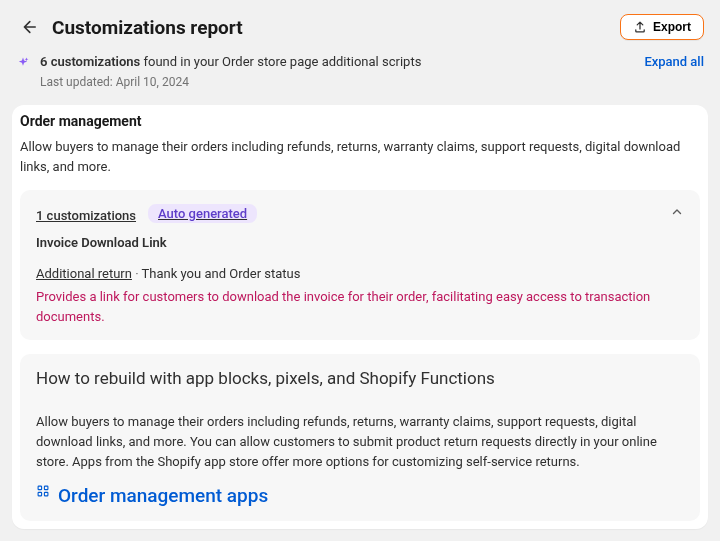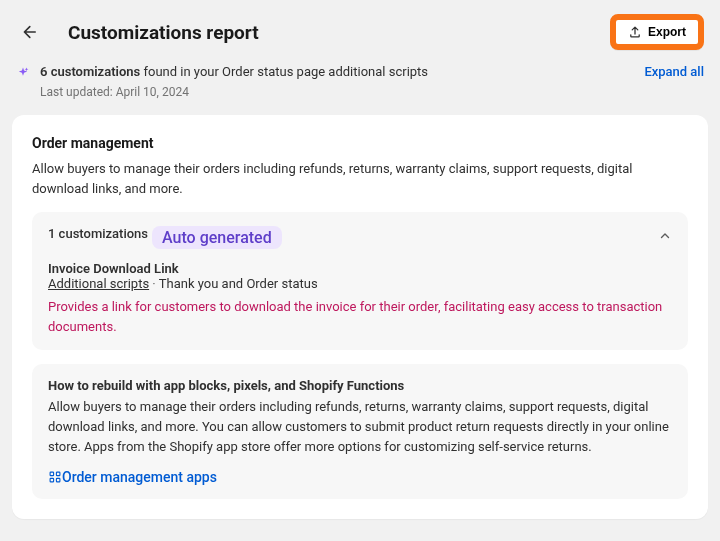--- a/index.html
+++ b/index.html
@@ -14,41 +14,41 @@
     }
     .page-header {
       display: flex;
       align-items: center;
       justify-content: space-between;
       padding: 14px 16px 10px;
     }
     .header-left {
       display: flex;
       align-items: center;
-      gap: 28px;
+      gap: 12px;
     }
     .back-arrow {
       display: flex;
       align-items: center;
       justify-content: center;
       width: 24px;
       height: 24px;
       cursor: pointer;
     }
     .page-title {
       font-size: 19px;
       font-weight: 700;
       color: #1a1a1a;
     }
     .export-btn {
       display: flex;
       align-items: center;
       gap: 6px;
       background: #fff;
-      border: 6px solid #f97316;
+      border: 1px solid #f97316;
       border-radius: 8px;
       padding: 5px 12px;
       font-size: 12px;
       font-weight: 550;
       cursor: pointer;
       box-shadow: 0 1px 0 rgba(0,0,0,0.05);
     }
     .meta-row {
       display: flex;
       align-items: flex-start;
@@ -81,21 +81,21 @@
       color: #005bd3;
       font-size: 13px;
       font-weight: 500;
       cursor: pointer;
       margin-left: 42px;
     }
     .card {
       background: #fff;
       border-radius: 12px;
       margin: 16px 12px 0;
-      padding: 20px;
+      padding: 8px;
       box-shadow: 0 1px 1px rgba(0,0,0,0.04);
     }
     .card-title {
       font-size: 14px;
       font-weight: 700;
       color: #1a1a1a;
       margin-bottom: 8px;
     }
     .card-desc {
       font-size: 13px;
@@ -112,78 +112,78 @@
       margin-top: 14px;
     }
     .subcard-head {
       display: flex;
       align-items: center;
       justify-content: space-between;
       margin-bottom: 12px;
     }
     .subcard-head-left {
       display: flex;
-      align-items: flex-start;
-      gap: 4px;
+      align-items: flex-end;
+      gap: 12px;
+      text-decoration: underline;
     }
     .count-label {
       font-size: 13px;
       font-weight: 500;
     }
     .badge {
       background: #ede5fd;
       color: #5e3ec9;
       padding: 2px 10px;
       border-radius: 8px;
-      font-size: 16px;
+      font-size: 13px;
       font-weight: 500;
     }
     .chevron {
       cursor: pointer;
       color: #5c5c5c;
     }
     .item-title {
       font-size: 13px;
       font-weight: 600;
-      margin-bottom: 0;
+      margin-bottom: 16px;
     }
     .item-sub {
       font-size: 13px;
       color: #303030;
       margin-bottom: 6px;
     }
     .item-sub .underlined {
       text-decoration: underline;
       color: #303030;
     }
     .item-sub .sep {
       color: #6d6d6d;
     }
     .item-desc {
       font-size: 13px;
       line-height: 1.5;
       color: #be185d;
     }
     .howto-title {
-      font-size: 13px;
-      font-weight: 700;
-      margin-bottom: 4px;
+      font-size: 17px;
+      font-weight: 400;
+      margin-bottom: 24px;
     }
     .howto-desc {
       font-size: 13px;
       line-height: 1.55;
       color: #303030;
       margin-bottom: 12px;
     }
     .apps-link {
       display: flex;
-      align-items: center;
-      gap: 0;
+      gap: 8px;
       color: #005bd3;
-      font-size: 14px;
+      font-size: 19px;
       font-weight: 500;
       cursor: pointer;
     }
     .apps-link svg { flex-shrink: 0; }
   </style>
 </head>
 <body>
 
 <div class="page-header">
   <div class="header-left">
@@ -205,21 +205,21 @@
 <div class="meta-row">
   <div class="meta-left">
     <span class="sparkle">
       <svg width="14" height="14" viewBox="0 0 20 20" fill="#8a5cf5">
           <path d="M10 2l1.5 4.5L16 8l-4.5 1.5L10 14l-1.5-4.5L4 8l4.5-1.5z"></path>
           <path d="M15 2l.7 2 2 .7-2 .7-.7 2-.7-2-2-.7 2-.7z"></path>
         </svg>
     </span>
     <div>
       <div class="meta-text">
-        <span class="bold">6 customizations</span><span> found in your Order status page additional scripts</span>
+        <span class="bold">6 customizations</span><span> found in your Order store page additional scripts</span>
       </div>
       <div class="last-updated">Last updated: April 10, 2024</div>
     </div>
   </div>
   <a class="expand-all">Expand all</a>
 </div>
 
 <div class="card">
   <div class="card-title">Order management</div>
   <p class="card-desc">Allow buyers to manage their orders including refunds, returns, warranty claims, support requests, digital download links, and more.</p>
@@ -231,21 +231,21 @@
         <span class="badge">Auto generated</span>
       </div>
       <span class="chevron">
         <svg width="14" height="14" viewBox="0 0 20 20" fill="none" stroke="#5c5c5c" stroke-width="2" stroke-linecap="round" stroke-linejoin="round">
             <path d="M5 12l5-5 5 5"></path>
           </svg>
       </span>
     </div>
     <div class="item-title">Invoice Download Link</div>
     <div class="item-sub">
-      <span class="underlined">Additional scripts</span>
+      <span class="underlined">Additional return</span>
       <span class="sep"> · </span>
       <span>Thank you and Order status</span>
     </div>
     <p class="item-desc">Provides a link for customers to download the invoice for their order, facilitating easy access to transaction documents.</p>
   </div>
 
   <div class="subcard">
     <div class="howto-title">How to rebuild with app blocks, pixels, and Shopify Functions</div>
     <p class="howto-desc">Allow buyers to manage their orders including refunds, returns, warranty claims, support requests, digital download links, and more. You can allow customers to submit product return requests directly in your online store. Apps from the Shopify app store offer more options for customizing self-service returns.</p>
     <a class="apps-link">

